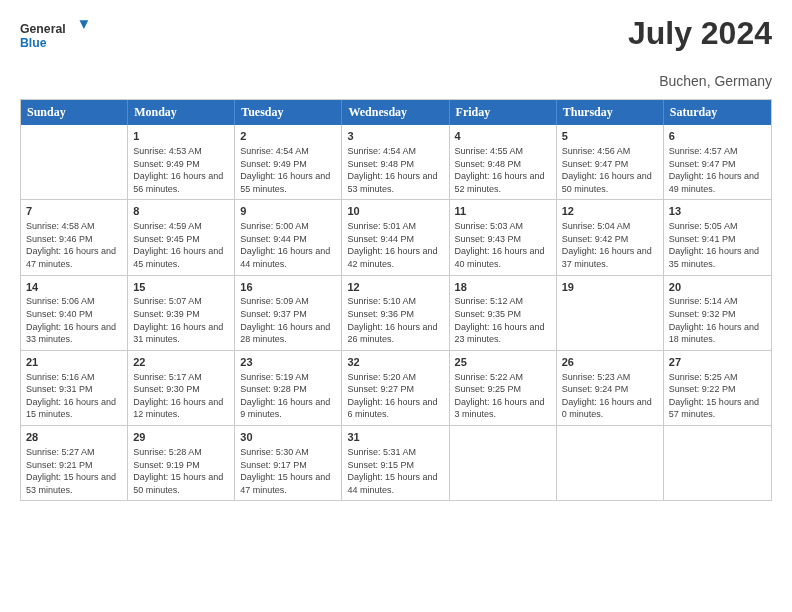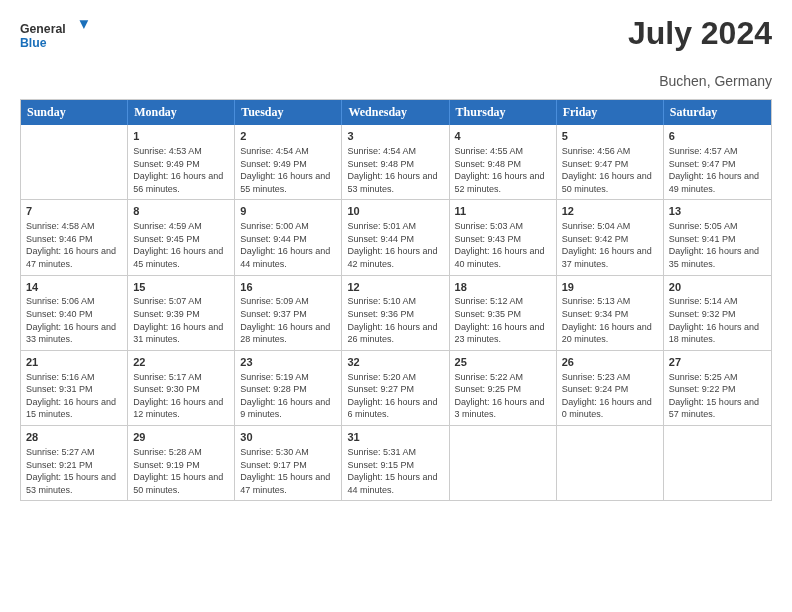--- a/index.html
+++ b/index.html
@@ -115,22 +115,22 @@
       <div class="subtitle">Buchen, Germany</div>
     </div>
   </div>
 
   <div class="calendar">
     <div class="cal-header">
     <div class="cal-header-cell">Sunday</div>
         <div class="cal-header-cell">Monday</div>
         <div class="cal-header-cell">Tuesday</div>
         <div class="cal-header-cell">Wednesday</div>
+        <div class="cal-header-cell">Friday</div>
         <div class="cal-header-cell">Thursday</div>
-        <div class="cal-header-cell">Friday</div>
         <div class="cal-header-cell">Saturday</div>
       </div>
     <div class="cal-body">
     <div class="cal-row">
           <div class="cal-cell empty"></div>
           <div class="cal-cell">
             <span class="day-number">1</span>
             <div class="cell-text">Sunrise: 4:53 AM<br>Sunset: 9:49 PM<br>Daylight: 16 hours and 56 minutes.</div>
           </div>
           <div class="cal-cell">
@@ -200,21 +200,20 @@
           <div class="cal-cell">
             <span class="day-number">12</span>
             <div class="cell-text">Sunrise: 5:10 AM<br>Sunset: 9:36 PM<br>Daylight: 16 hours and 26 minutes.</div>
           </div>
           <div class="cal-cell">
             <span class="day-number">18</span>
             <div class="cell-text">Sunrise: 5:12 AM<br>Sunset: 9:35 PM<br>Daylight: 16 hours and 23 minutes.</div>
           </div>
           <div class="cal-cell">
             <span class="day-number">19</span>
-            <div class="cell-text">Sunrise: 5:13 AM<br>Sunset: 9:34 PM<br>Daylight: 16 hours and 20 minutes.</div>
           </div>
           <div class="cal-cell">
             <span class="day-number">20</span>
             <div class="cell-text">Sunrise: 5:14 AM<br>Sunset: 9:32 PM<br>Daylight: 16 hours and 18 minutes.</div>
           </div>
         </div>
         <div class="cal-row">
           <div class="cal-cell">
             <span class="day-number">21</span>
             <div class="cell-text">Sunrise: 5:16 AM<br>Sunset: 9:31 PM<br>Daylight: 16 hours and 15 minutes.</div>

